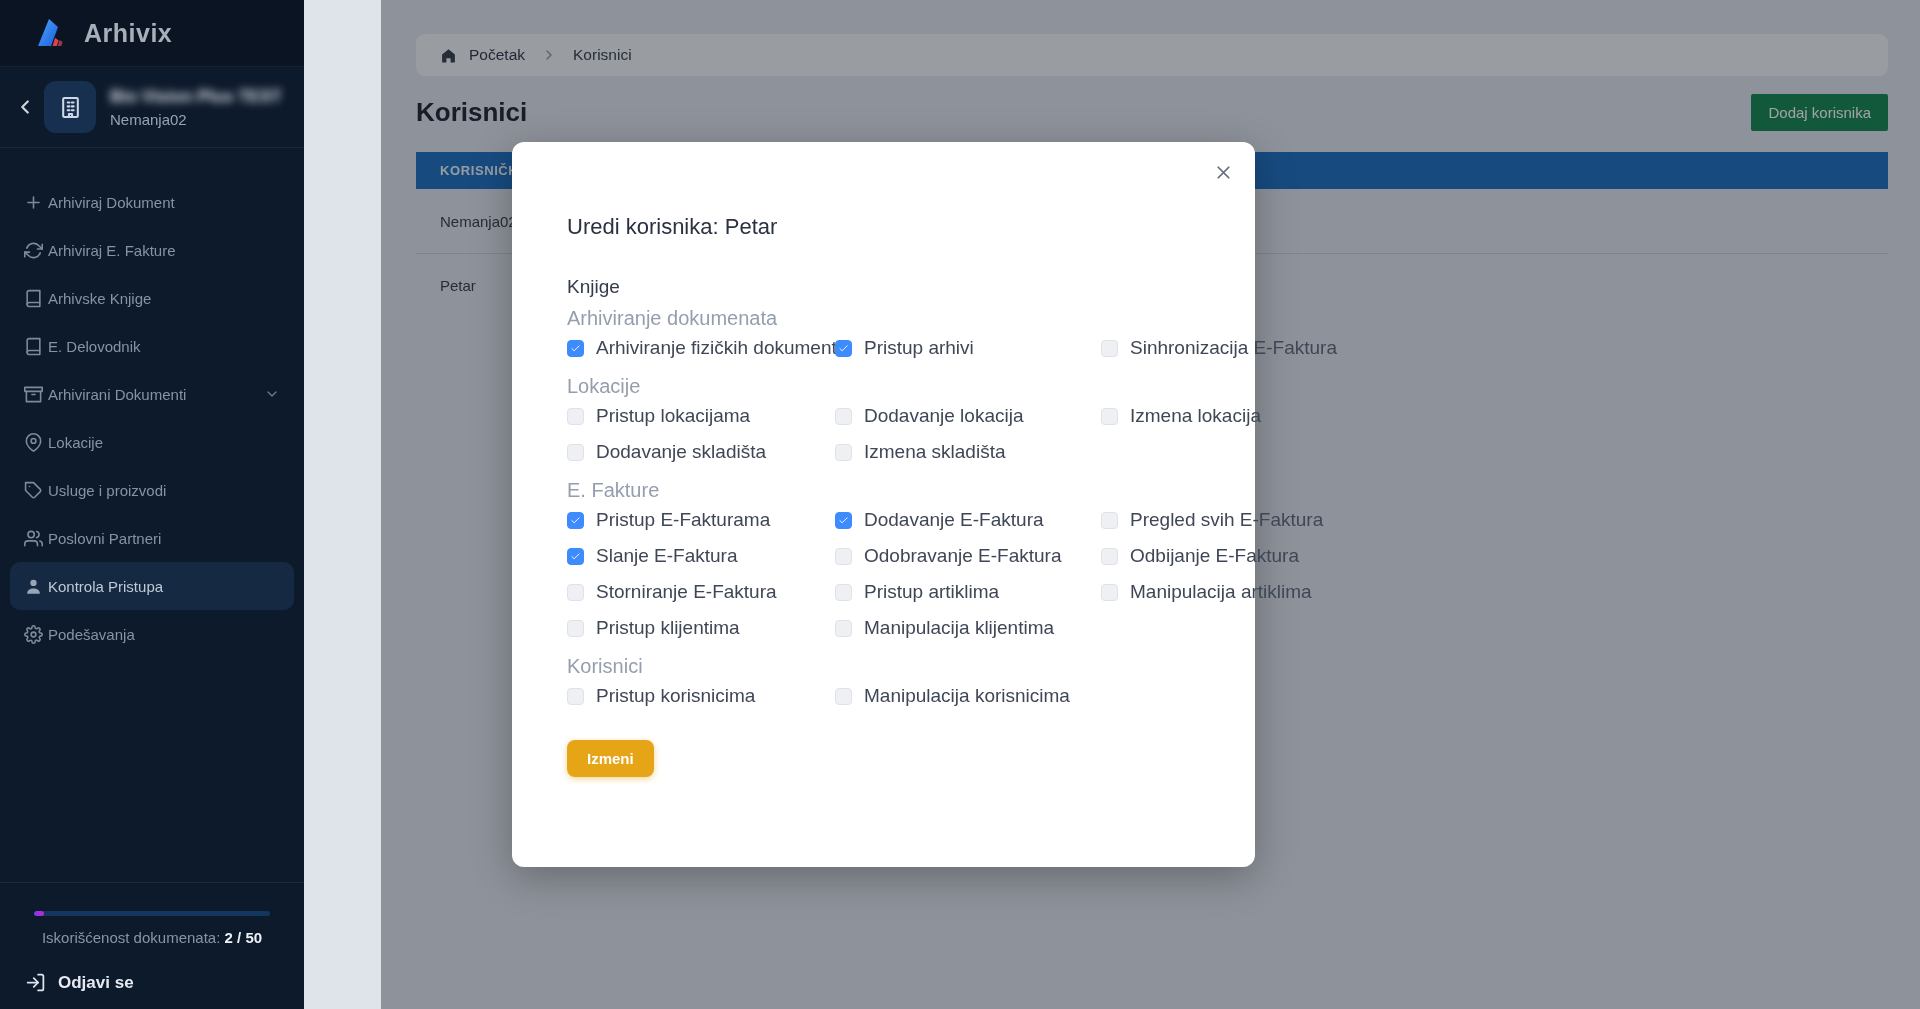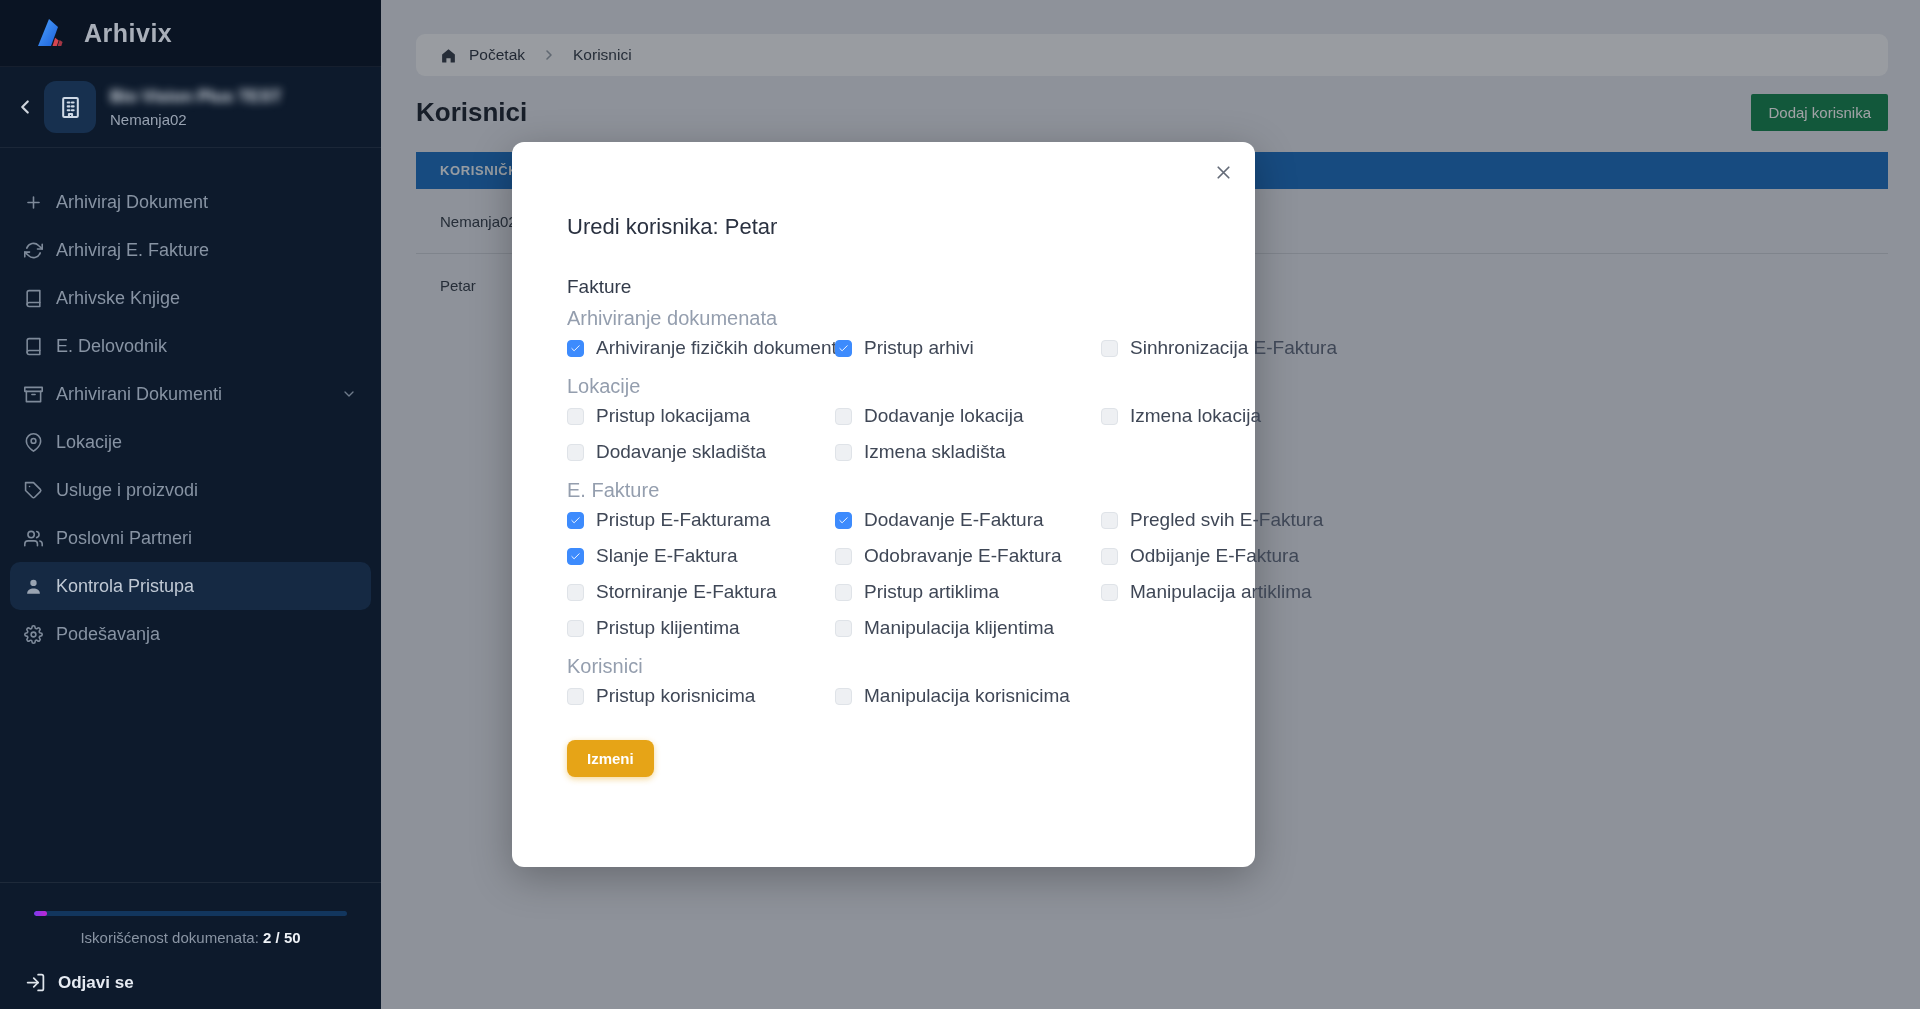--- a/index.html
+++ b/index.html
@@ -3,21 +3,21 @@
 <meta charset="utf-8">
 <style>
   * { margin:0; padding:0; box-sizing:border-box; }
   html,body { width:1920px; height:1009px; overflow:hidden; }
   body {
     font-family:"Liberation Sans","DejaVu Sans",sans-serif;
     background:#dfe3ea; position:relative;
   }
   
   .sidebar {
-    position:absolute; left:0; top:0; width:381px; height:1009px;
+    position:absolute; left:0; top:0; width:304px; height:1009px;
     background:var(--sidebar-bg,#0d1a2c); z-index:20; color:#8793a3;
   }
   .logo-row {
     height:67px; display:flex; align-items:center; padding-left:34px;
     background:#0a1423; border-bottom:1px solid rgba(255,255,255,0.05);
   }
   .logo-mark { width:36px; height:36px; }
   .brand { font-size:25px; font-weight:800; color:#a9afb9; margin-left:14px; letter-spacing:.5px; }
   .company-row {
     display:flex; align-items:center; padding:14px 16px 14px 10px;
@@ -35,21 +35,21 @@
   .company-user { font-size:15px; color:#98a2b1; margin-top:4px; }
   .nav { margin-top:30px; }
   .nav-item {
     height:48px; margin:0 10px; padding:0 14px; border-radius:10px;
     display:flex; align-items:center; cursor:pointer;
   }
   .nav-item.active { background:#152943; }
   .nav-icon { width:19px; height:19px; color:#7e8a9a; flex:0 0 auto; display:flex; }
   .nav-icon svg { width:19px; height:19px; }
   .nav-item.active .nav-icon { color:#9aa4b2; }
-  .nav-label { font-size:18px; color:#8793a3; margin-left:13px; white-space:nowrap; }
+  .nav-label { font-size:15px; color:#8793a3; margin-left:5px; white-space:nowrap; }
   .nav-item.active .nav-label { color:#c0c9d5; }
   .nav-caret { margin-left:auto; color:#6f7b8b; display:flex; }
   .nav-caret svg { width:16px; height:16px; }
   .side-footer {
     position:absolute; left:0; right:0; bottom:0;
     border-top:1px solid rgba(255,255,255,0.07); padding:28px 0 16px;
   }
   .usage-track {
     margin:0 34px; height:5px; border-radius:3px; background:#12365e; overflow:hidden;
   }
@@ -320,21 +320,21 @@
 <div class="backdrop"></div>
 
 <div class="modal">
   <button class="modal-close">
     <svg viewBox="0 0 24 24" fill="none" stroke="currentColor" stroke-width="2" stroke-linecap="round" stroke-linejoin="round">
         <path d="M18 6L6 18M6 6l12 12"></path>
       </svg>
   </button>
   <div class="modal-body">
     <div class="modal-title">Uredi korisnika: Petar</div>
-    <div class="modal-sub">Fakture</div>
+    <div class="modal-sub">Knjige</div>
     <div id="perm-sections">
         <div class="perm-section">
           <div class="perm-section-label">Arhiviranje dokumenata</div>
           <div class="perm-grid">
             <label class="perm-option checked">
               <span class="cb">
                 <svg viewBox="0 0 24 24" fill="none" stroke="currentColor" stroke-width="2" stroke-linecap="round" stroke-linejoin="round">
                   <path d="M20 6L9 17l-5-5"></path>
                 </svg>
               </span>

